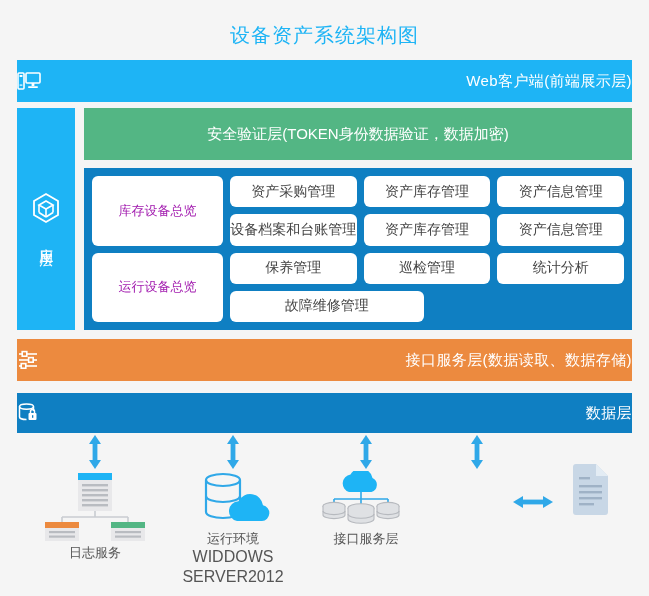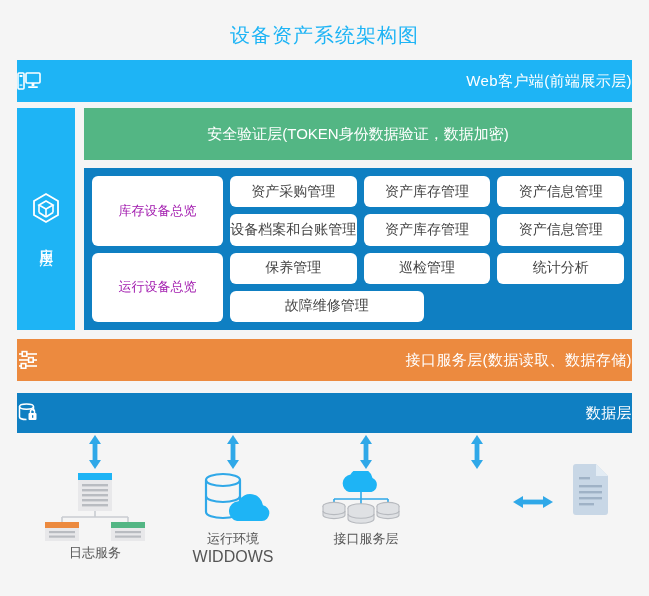--- a/index.html
+++ b/index.html
@@ -397,20 +397,21 @@
 
     <div class="node" style="left:173px; top:38px; width:120px;">
       <svg width="86" height="56" viewBox="0 0 86 56">
         <ellipse cx="33" cy="9" rx="17" ry="6" fill="none" stroke="#2fa8e8" stroke-width="2.2"></ellipse>
         <path d="M16 9 V41 c0 3.3 7.6 6 17 6 s17-2.7 17-6 V9" fill="none" stroke="#2fa8e8" stroke-width="2.2"></path>
         <path d="M16 25 c0 3.3 7.6 6 17 6 s17-2.7 17-6" fill="none" stroke="#2fa8e8" stroke-width="2.2"></path>
         <path d="M47 50 a10 10 0 0 1 1.5-19.8 a13 13 0 0 1 24.5 4 a8 8 0 0 1 -1 15.8 Z" fill="#1eb4f5"></path>
       </svg>
       <div class="node-label">运行环境</div>
       <div class="node-sub">WIDDOWS</div>
+      <div class="node-sub">SERVER2012</div>
     </div>
 
     <div class="node" style="left:306px; top:38px; width:120px;">
       <svg width="100" height="56" viewBox="0 0 100 56">
         <path d="M33 21 a9 9 0 0 1 1.5-17.5 a12 12 0 0 1 22 3.5 a7.5 7.5 0 0 1 -1 14 Z" fill="#1eb4f5"></path>
         <path d="M45 21 V28 M18 28 H72 M18 28 V33 M72 28 V33 M45 28 V33" fill="none" stroke="#2fa8e8" stroke-width="1.6"></path>
         <g>
           <ellipse cx="18" cy="35" rx="11" ry="3.6" fill="#dfe1e4" stroke="#b6b9be" stroke-width="1.1"></ellipse>
           <path d="M7 35 V44 c0 2 5 3.6 11 3.6 s11-1.6 11-3.6 V35" fill="#dfe1e4" stroke="#b6b9be" stroke-width="1.1"></path>
           <path d="M7 40 c0 2 5 3.6 11 3.6 s11-1.6 11-3.6" fill="none" stroke="#b6b9be" stroke-width="1.1"></path>

